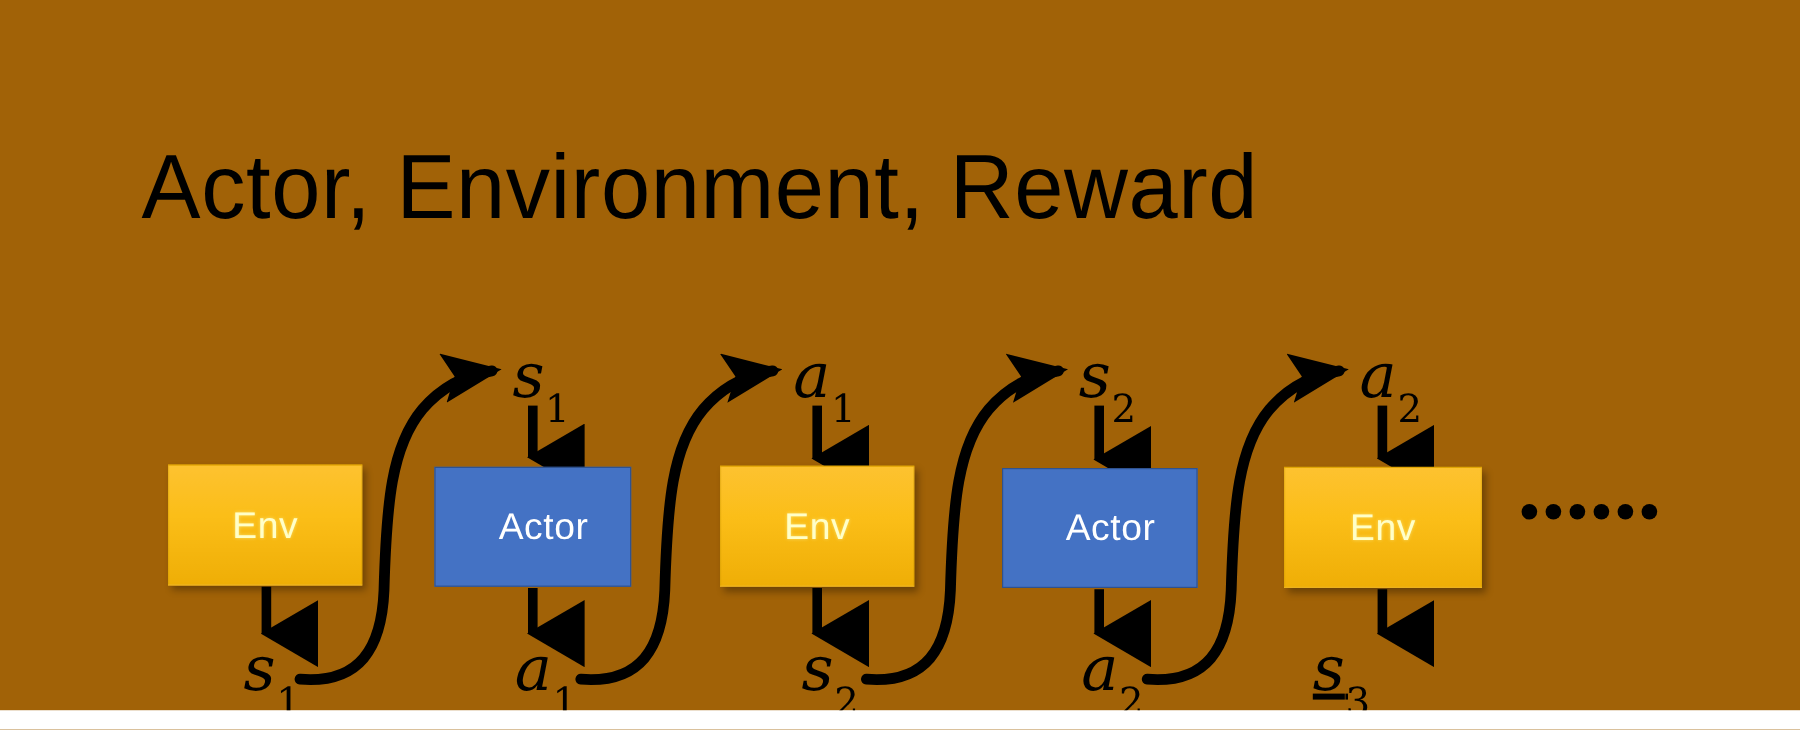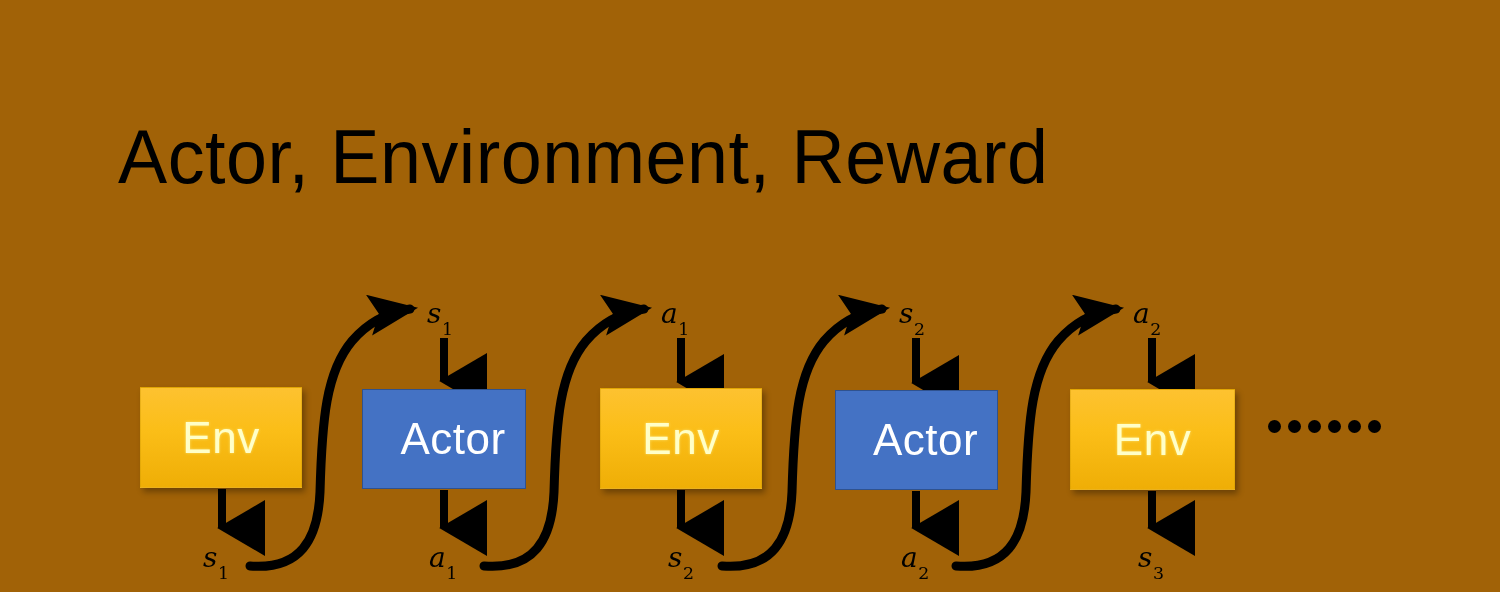--- a/index.html
+++ b/index.html
@@ -45,21 +45,21 @@
   .node-box {
     position: absolute;
     display: flex;
     align-items: center;
     justify-content: center;
     box-sizing: border-box;
   }
   .node-box .node-label {
     font-family: "Liberation Sans", sans-serif;
     font-weight: 400;
-    font-size: 44px;
+    font-size: 31px;
     line-height: 40px;
     letter-spacing: 0.5px;
     user-select: none;
   }
   .node-env {
     background: linear-gradient(180deg, #FDC230 0%, #FBBE18 42%, #EFAE06 100%);
     border: 1px solid rgba(200,150,0,0.35);
     box-shadow: 3px 4px 6px rgba(0,0,0,0.32);
   }
   .node-env .node-label {
@@ -73,21 +73,21 @@
   }
   .node-actor .node-label {
     color: #FFFFFF;
     margin-left: 18px;
   }
   
   .math-label {
     position: absolute;
     font-family: "DejaVu Serif", "Liberation Serif", serif;
     font-style: italic;
-    font-size: 28px;
+    font-size: 52px;
     line-height: 40px;
     color: #000000;
     white-space: nowrap;
     user-select: none;
   }
   .math-label sub {
     font-size: 0.62em;
     font-style: normal;
     line-height: 0;
     position: relative;
@@ -193,21 +193,21 @@
   </div>
   <div class="math-label" style="left:429px; top:538px;">
     <span>a</span><sub>1</sub>
   </div>
   <div class="math-label" style="left:668px; top:538px;">
     <span>s</span><sub>2</sub>
   </div>
   <div class="math-label" style="left:901px; top:538px;">
     <span>a</span><sub>2</sub>
   </div>
-  <div class="math-label" style="left:1138px; top:538px;">
+  <div class="math-label" style="left:1094px; top:538px;text-decoration:underline;">
     <span>s</span><sub>3</sub>
   </div>
 
   <div id="ellipsis">
     <span class="dot-group">
       <span class="dot"></span>
       <span class="dot"></span>
       <span class="dot"></span>
     </span>
     <span class="dot-group">

